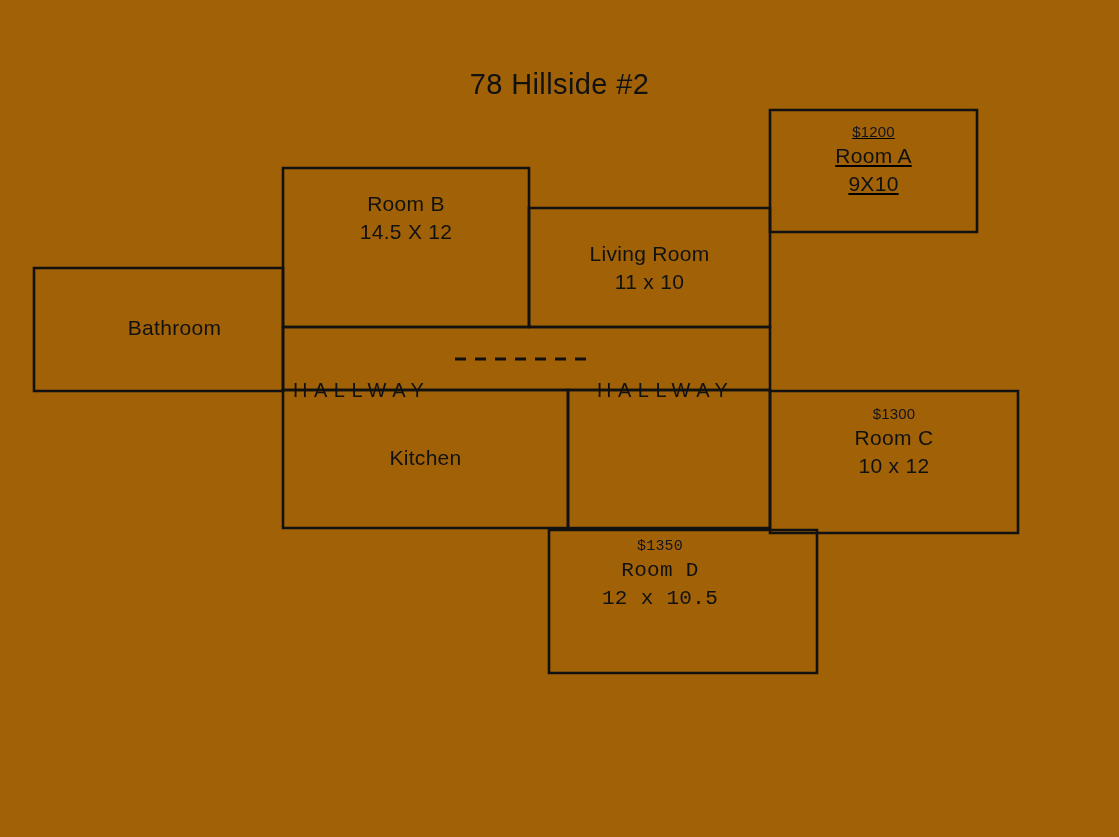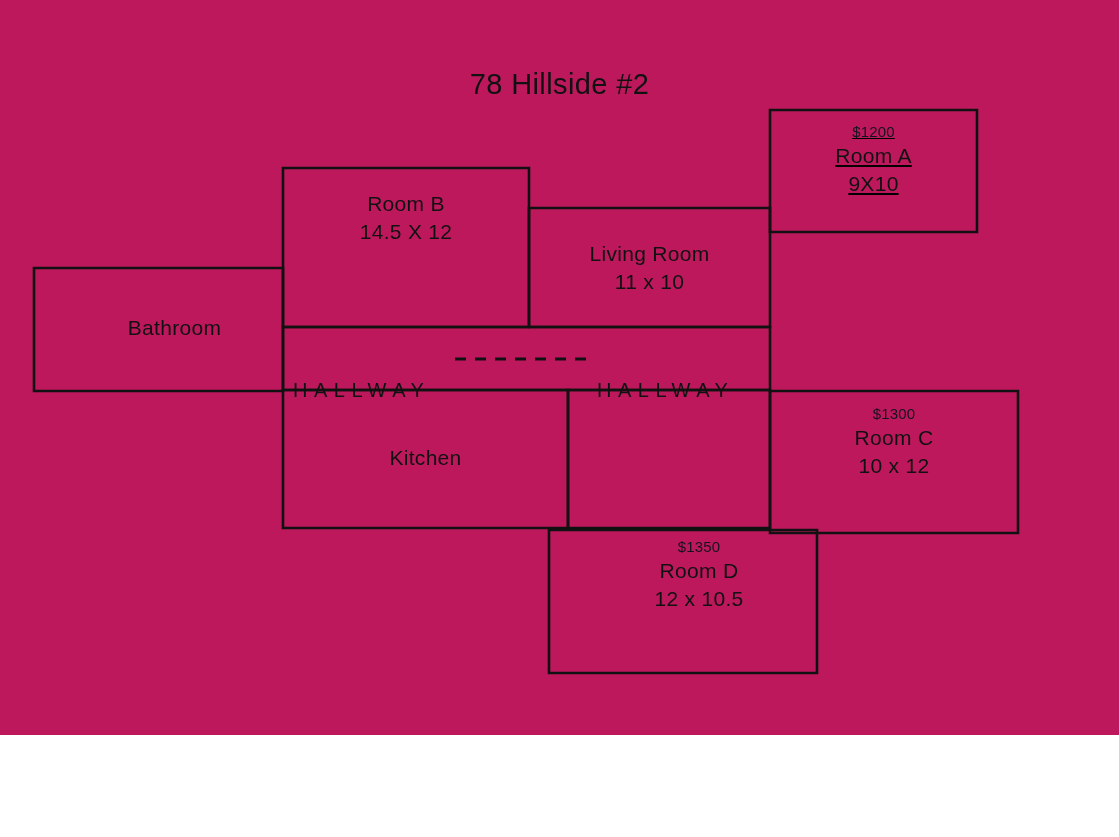--- a/index.html
+++ b/index.html
@@ -10,22 +10,22 @@
   body {
     width: 1119px;
     height: 837px;
     font-family: "Liberation Sans", sans-serif;
     color: #000000;
     overflow: hidden;
   }
   #floorplan-root {
     position: relative;
     width: 1119px;
-    height: 735px;
-    background: #be185d;
+    height: 837px;
+    background: #a16207;
   }
   svg#plan-svg {
     position: absolute;
     left: 0;
     top: 0;
     width: 1119px;
     height: 837px;
   }
   .wall {
     stroke: #111111;
@@ -159,19 +159,19 @@
   <div class="room-label-block" style="left:283px; top:444px; width:285px;">
     <div class="rname">Kitchen</div>
   </div>
 
   <div class="room-label-block" style="left:770px; top:404px; width:248px;">
     <div class="price">$1300</div>
     <div class="rname">Room C</div>
     <div class="rdim">10 x 12</div>
   </div>
 
-  <div class="room-label-block" style="left:565px; top:537px; width:268px;">
+  <div class="room-label-block" style="left:526px; top:537px; width:268px;font-family:Liberation Mono, monospace;">
     <div class="price">$1350</div>
     <div class="rname">Room D</div>
     <div class="rdim">12 x 10.5</div>
   </div>
 
 </div>
 
 </body></html>

